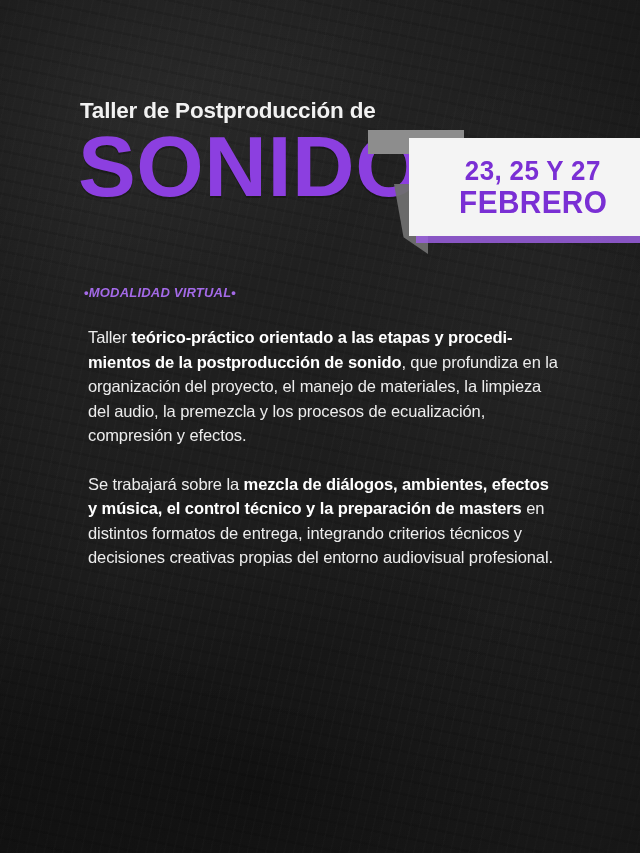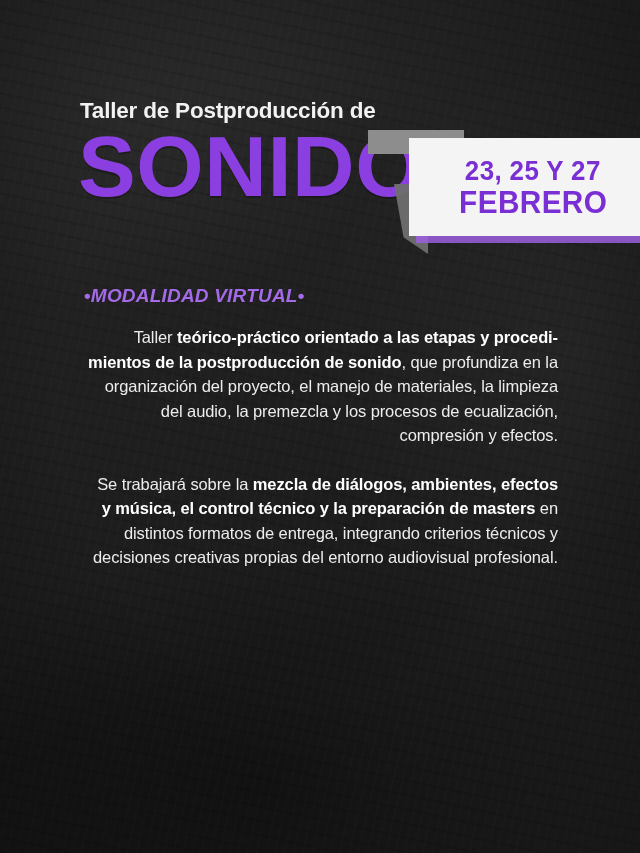--- a/index.html
+++ b/index.html
@@ -137,41 +137,40 @@
     letter-spacing: 0.4px;
     line-height: 34px;
     transform: scaleX(0.96);
   }
 
   .modality {
     position: absolute;
     left: 84px;
     top: 285px;
     color: #a46ae8;
-    font-size: 19px;
+    font-size: 13px;
     font-weight: bold;
     font-style: italic;
     letter-spacing: 0.2px;
     white-space: nowrap;
   }
   .modality .dot {
     color: #a46ae8;
     font-style: normal;
   }
 
   .body-text {
     position: absolute;
     left: 88px;
     top: 325px;
     width: 470px;
     color: #ececec;
     font-size: 16.5px;
     line-height: 24.5px;
     letter-spacing: -0.1px;
-    text-align: right;
   }
   .body-text p {
     margin: 0 0 24px 0;
   }
   .body-text b {
     font-weight: bold;
     color: #ffffff;
   }
 </style>
 </head>

